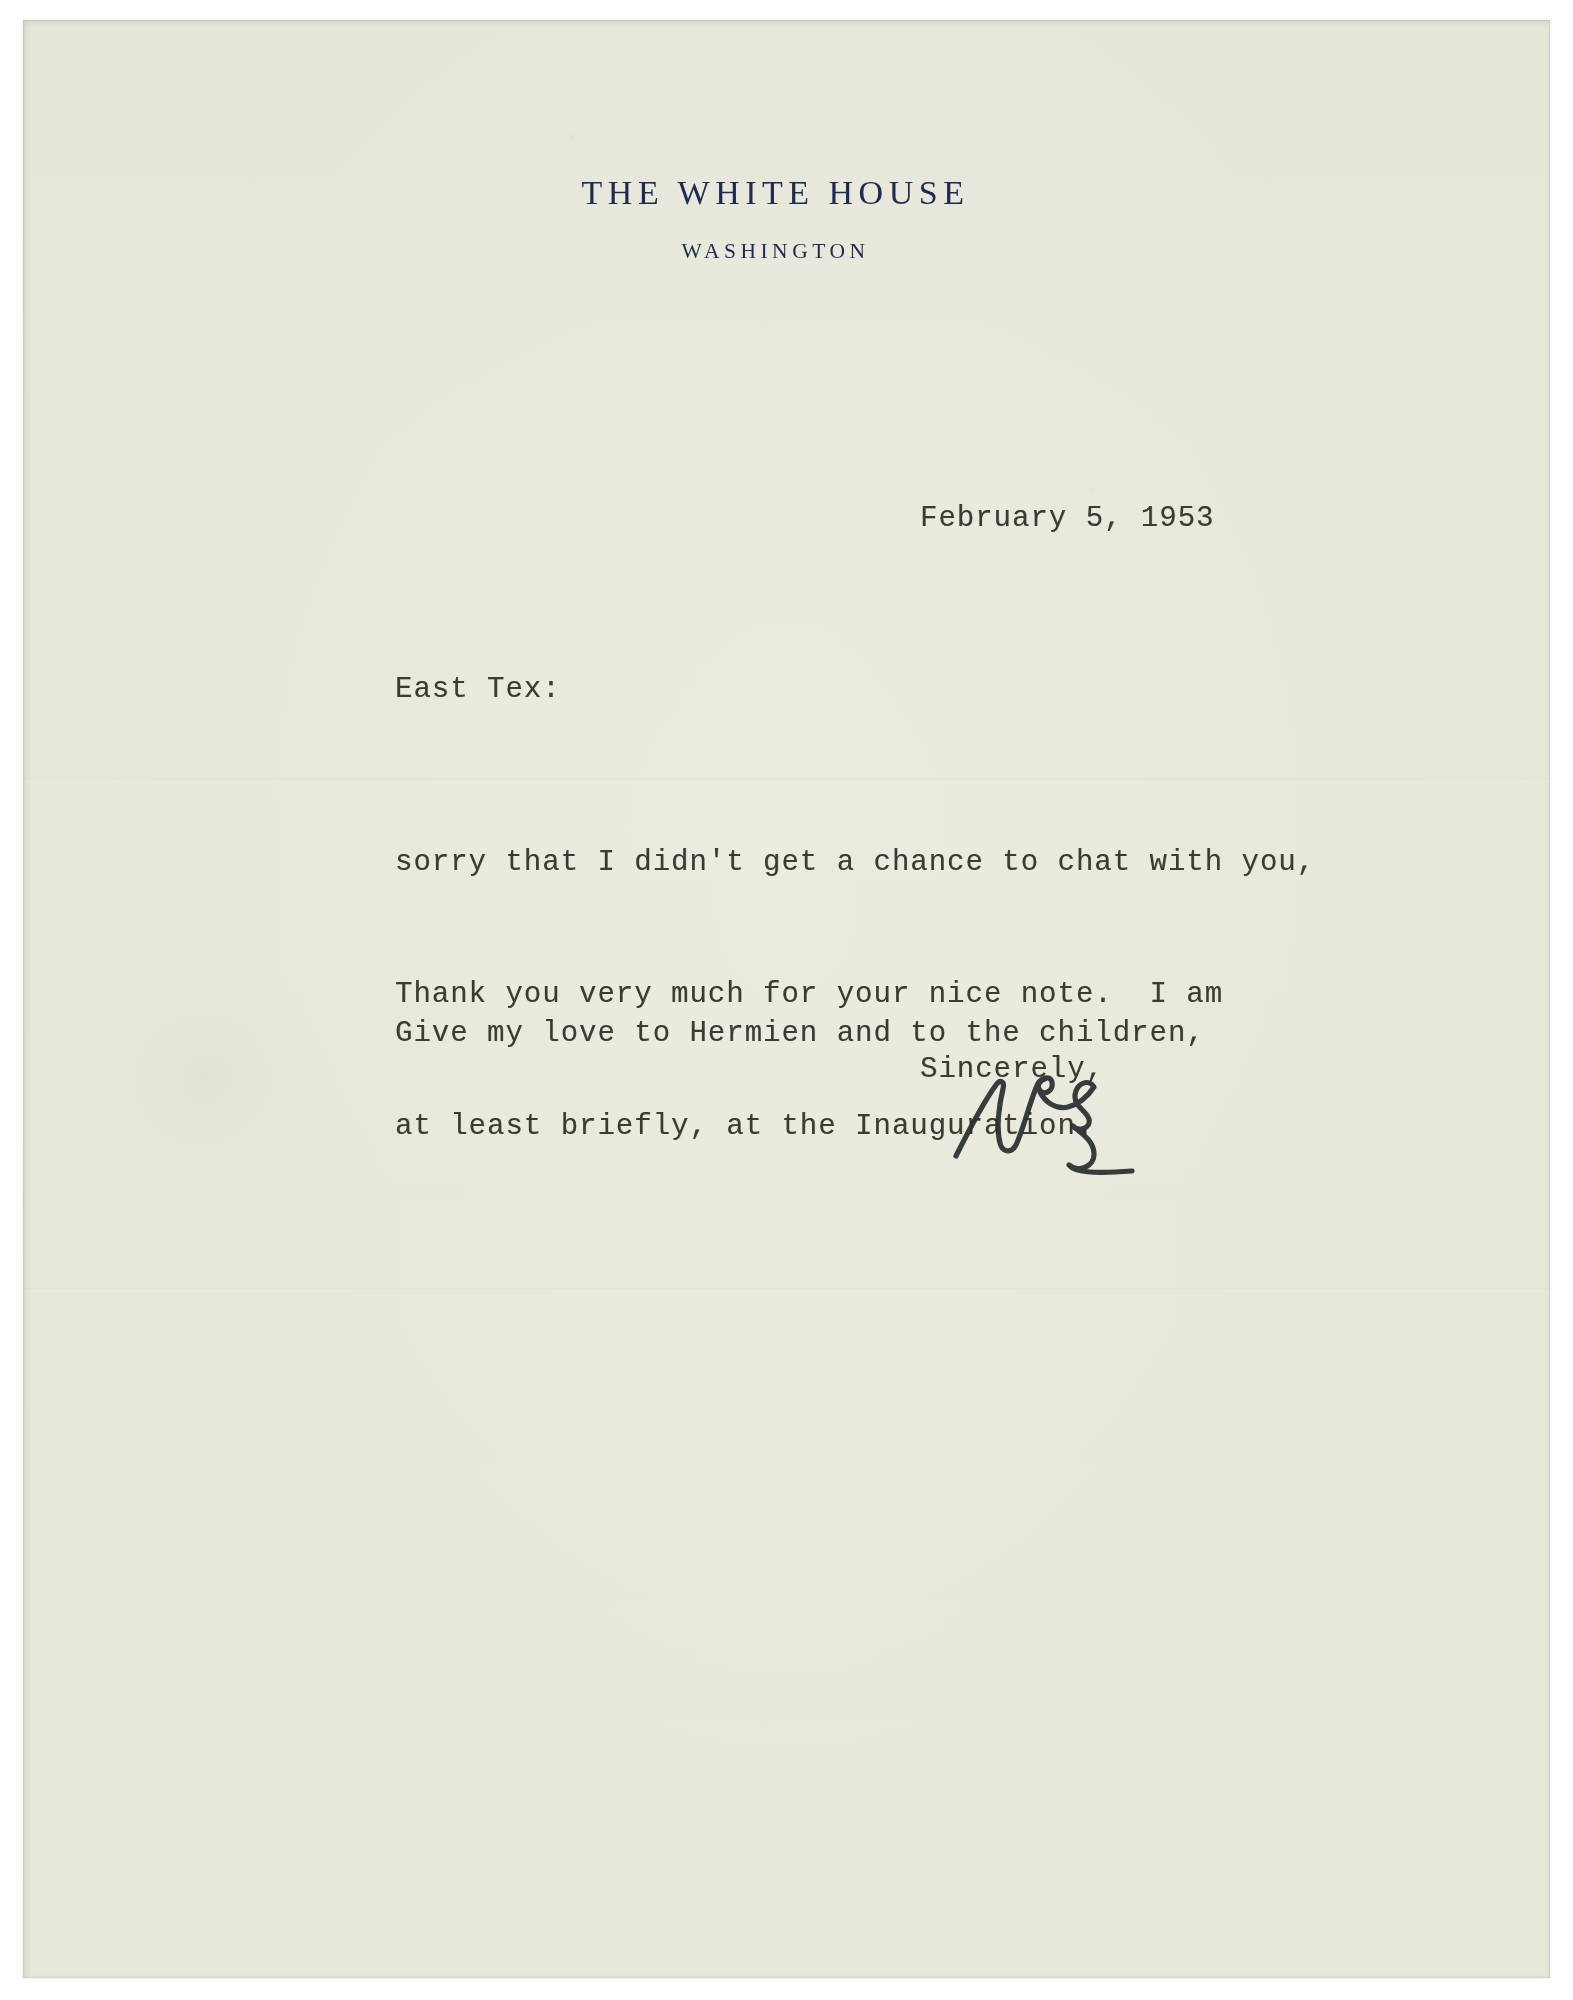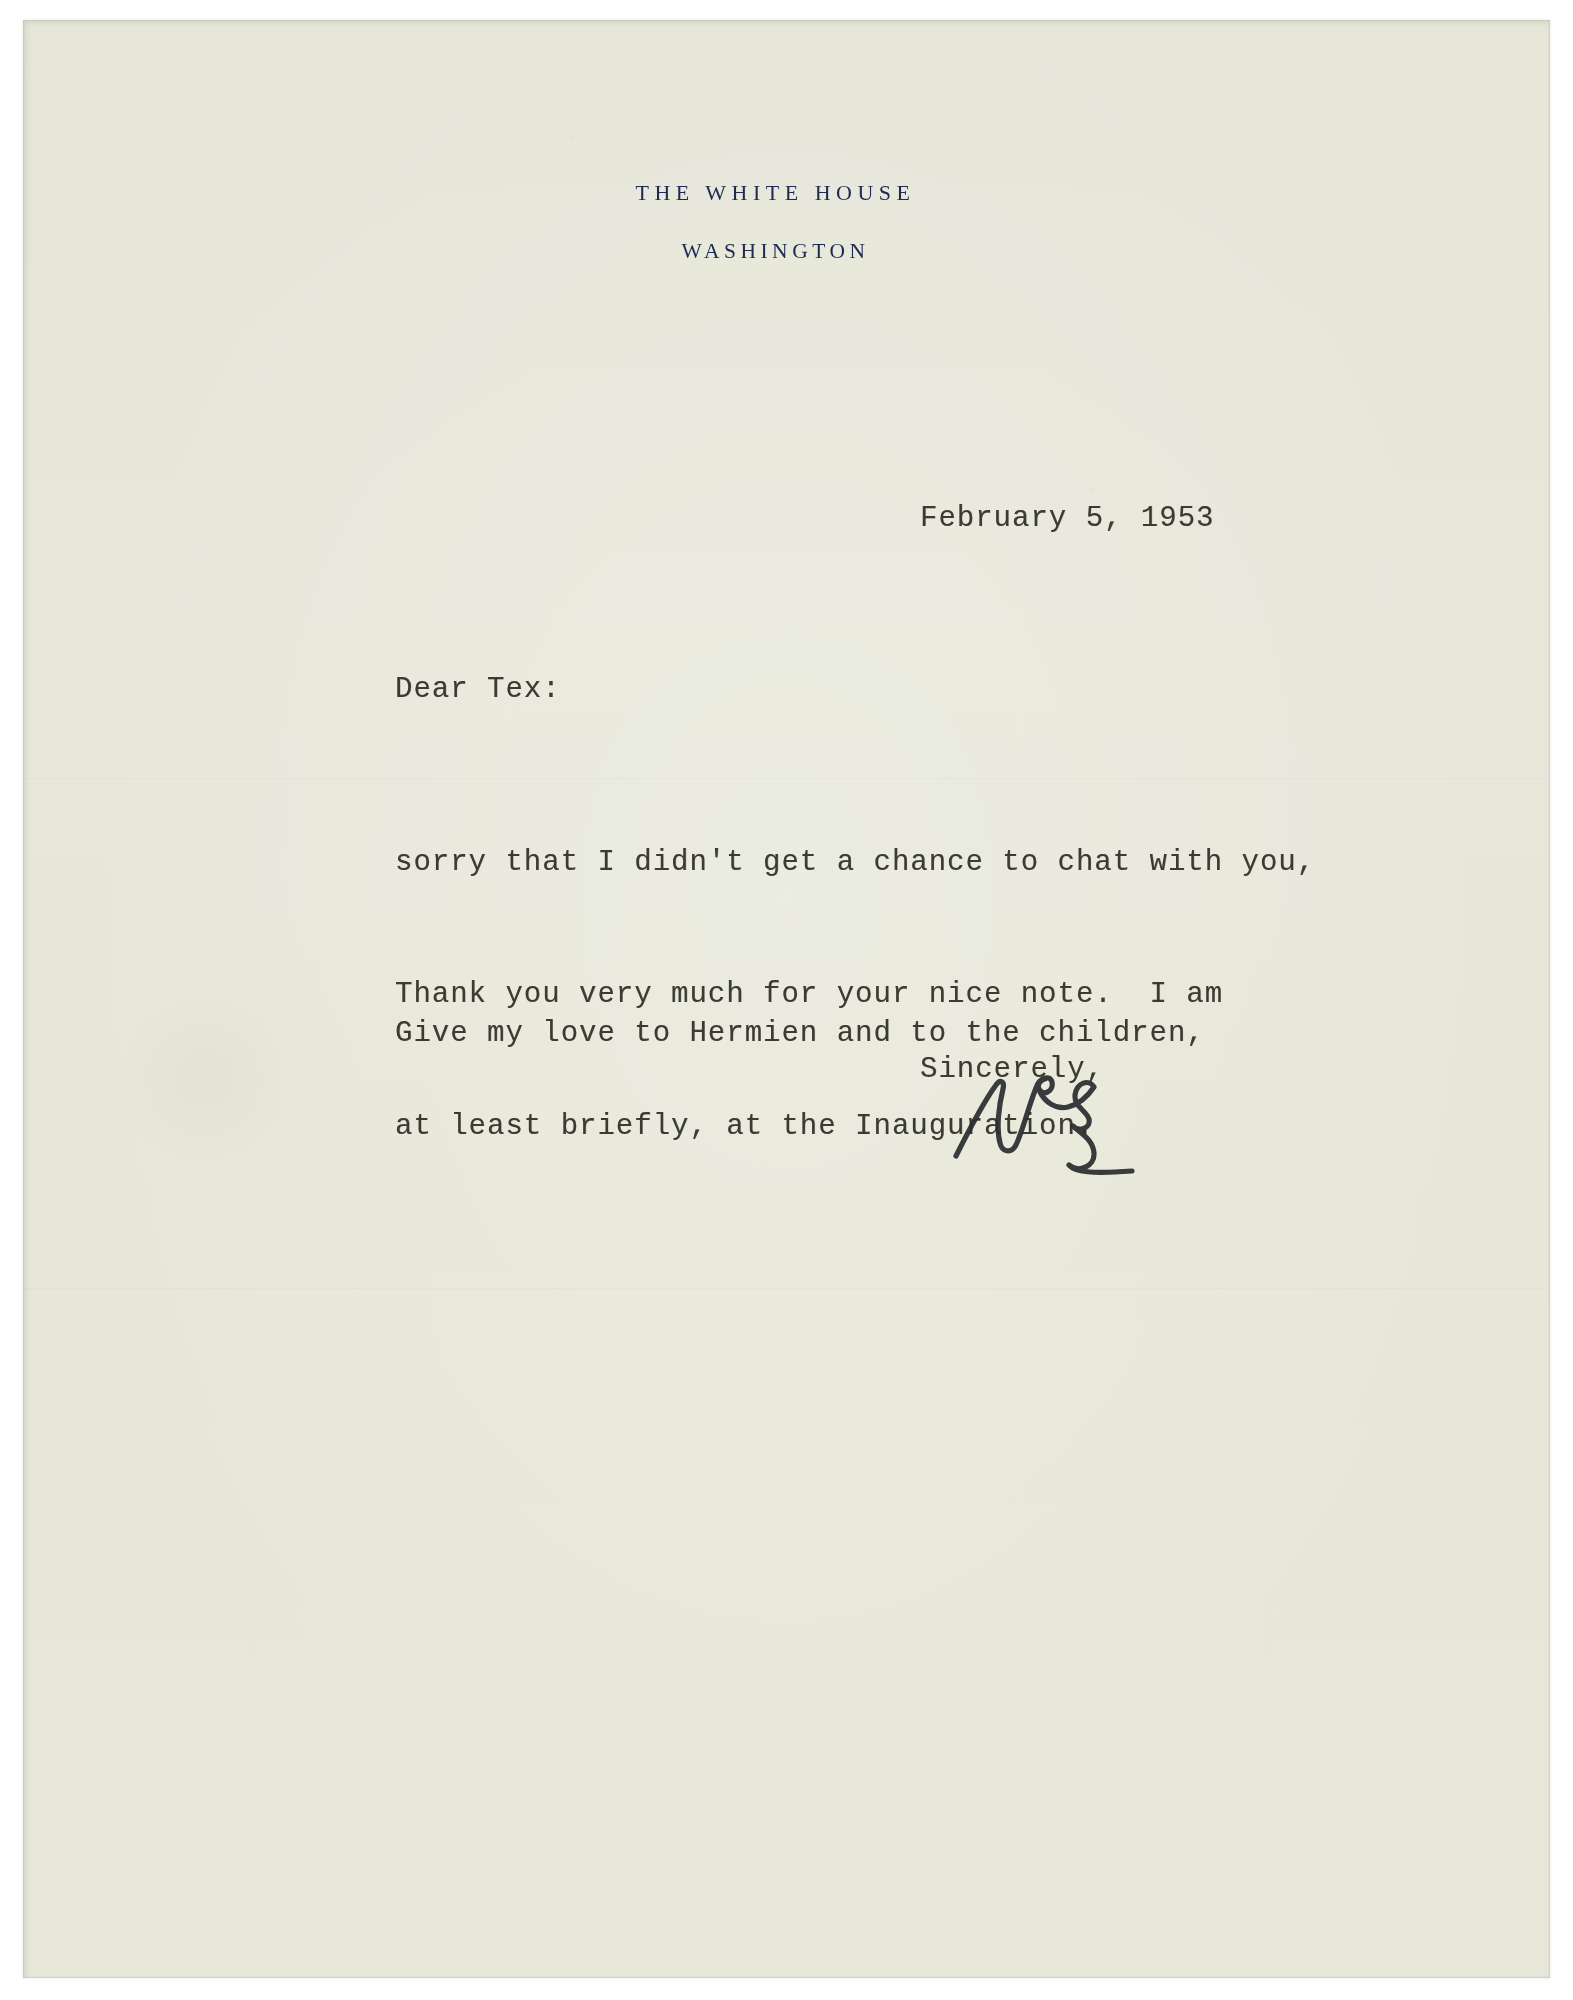--- a/index.html
+++ b/index.html
@@ -43,21 +43,21 @@
     background: linear-gradient(180deg, rgba(120,125,105,0.0), rgba(120,125,105,0.07), rgba(255,255,255,0.10), rgba(120,125,105,0.0));
     pointer-events: none;
   }
   .letterhead-title {
     position: absolute;
     left: 0;
     top: 158px;
     width: 1505px;
     text-align: center;
     font-family: "Liberation Serif", serif;
-    font-size: 22px;
+    font-size: 34px;
     line-height: 30px;
     letter-spacing: 5.5px;
     color: #1e2b50;
     white-space: pre;
   }
   .letterhead-subtitle {
     position: absolute;
     left: 0;
     top: 220px;
     width: 1505px;
@@ -103,21 +103,21 @@
 
     <div class="crease" style="top: 758px;"></div>
     <div class="crease" style="top: 1268px;"></div>
 
     <div class="letterhead-title">THE WHITE HOUSE</div>
 
     <div class="letterhead-subtitle">WASHINGTON</div>
 
     <div class="typed date-line">February 5, 1953</div>
 
-    <div class="typed salutation">Dear Tex:</div>
+    <div class="typed salutation">East Tex:</div>
 
     <div class="typed paragraph-1">
       <div>sorry that I didn't get a chance to chat with you,</div>
       <div>Thank you very much for your nice note.  I am</div>
       <div>at least briefly, at the Inauguration.</div>
     </div>
 
     <div class="typed paragraph-2">
       <div>Give my love to Hermien and to the children,</div>
     </div>

